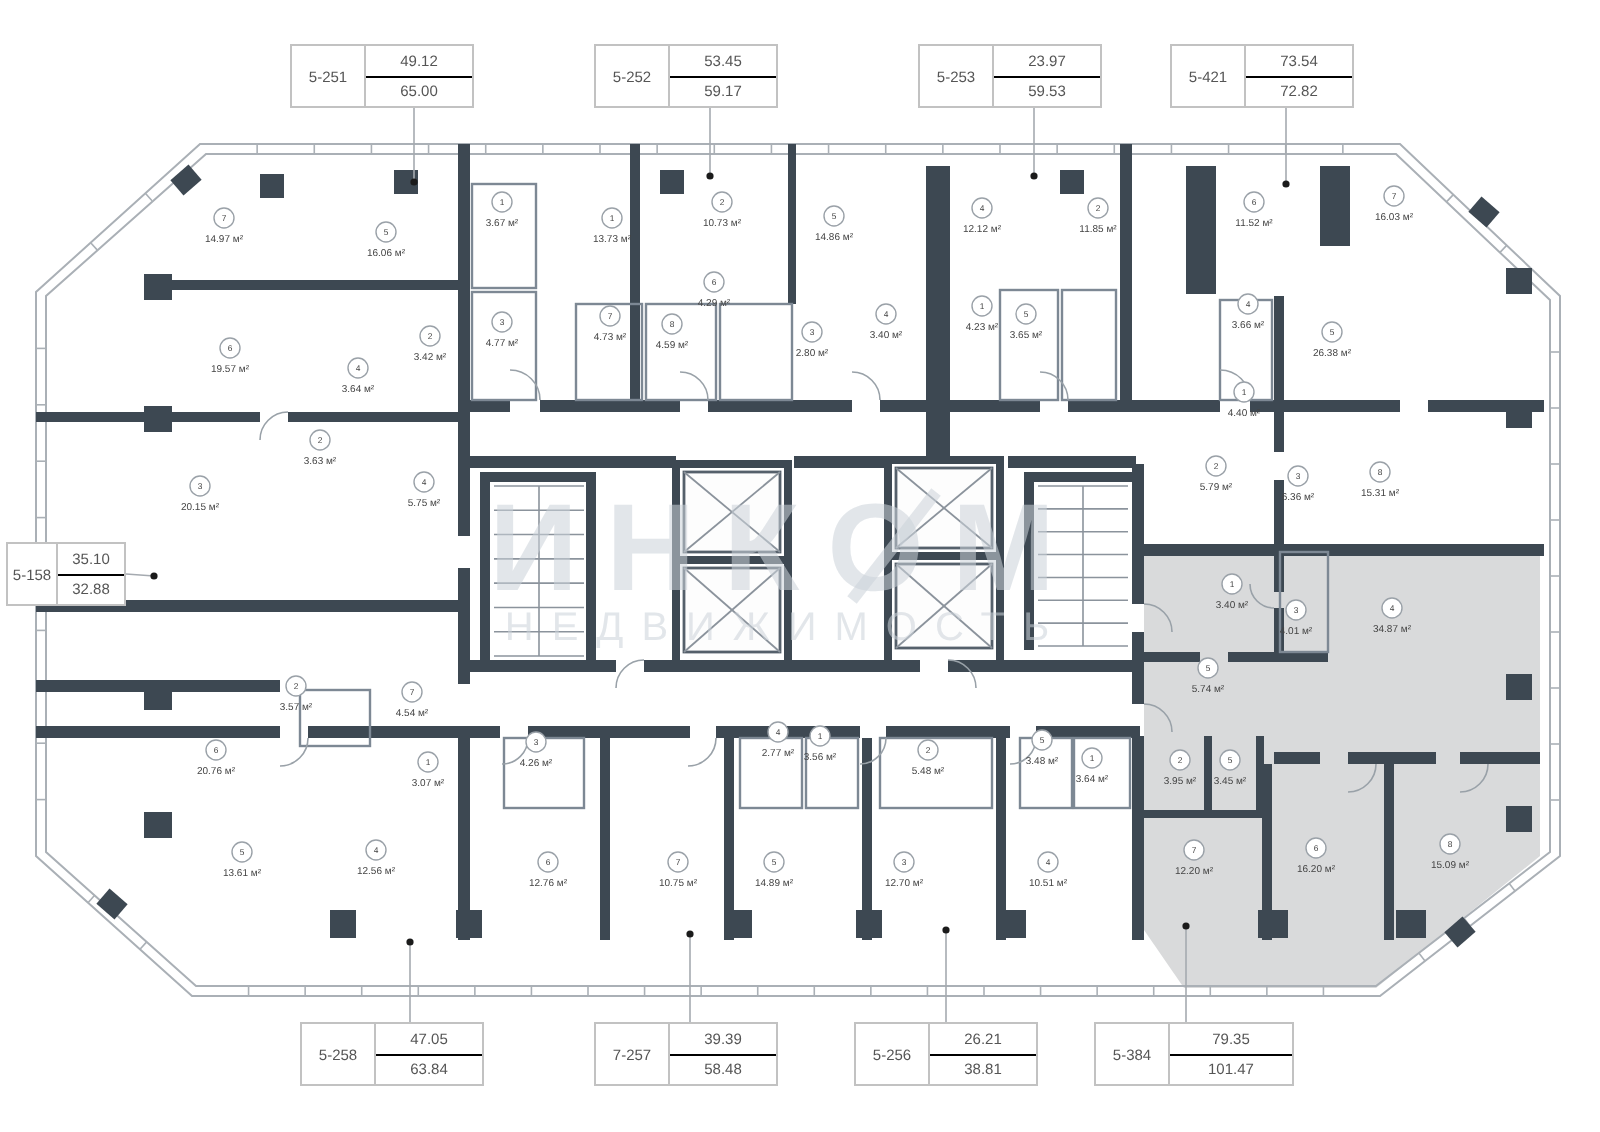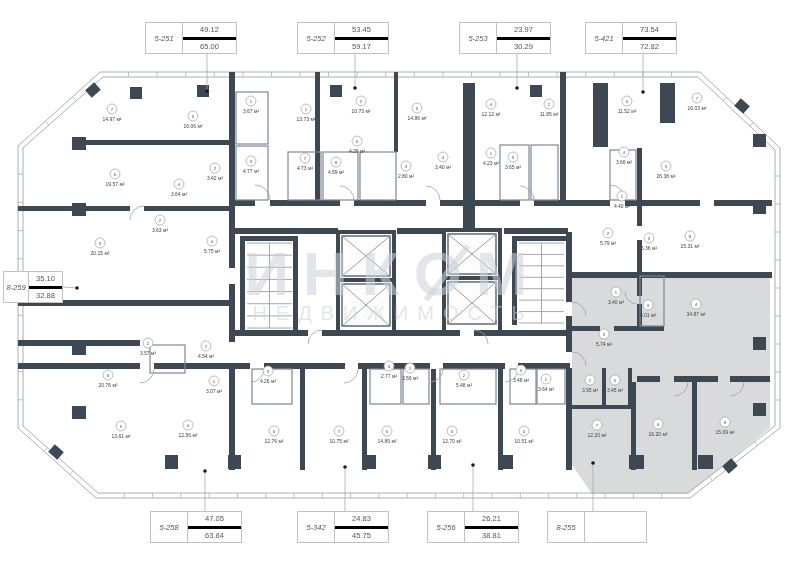--- a/index.html
+++ b/index.html
@@ -12,24 +12,24 @@
   .shaft-x{stroke:#8b939c;stroke-width:0.9;}
   .stair{stroke:#8b939c;stroke-width:0.8;fill:none;}
   .arc{stroke:#99a1a8;stroke-width:0.8;fill:none;}
   .leader{stroke:#a5aab0;stroke-width:0.8;}
   .dot{fill:#1b1b1b;}
   .outline{fill:none;stroke:#aab0b6;stroke-width:1;}
   .tick{stroke:#aab0b6;stroke-width:0.8;}
   .callout{position:absolute;display:flex;border:1px solid #c2c2c2;background:#fff;
            font-size:7.5px;color:#555;box-sizing:border-box;height:32px;width:92px;}
   .callout .id{width:36px;display:flex;align-items:center;justify-content:center;
-               border-right:1px solid #c2c2c2;font-style:italic;}
+               border-right:1px solid #c2c2c2;}
   .callout .vals{flex:1;display:flex;flex-direction:column;}
   .callout .v{flex:1;display:flex;align-items:center;justify-content:center;}
-  .callout .v + .v{border-top:3px solid #000000;}
+  .callout .v + .v{border-top:1px solid #000000;}
   .cb-t1{left:145px;top:22px;} .cb-t2{left:297px;top:22px;}
   .cb-t3{left:459px;top:22px;} .cb-t4{left:585px;top:22px;}
   .cb-l1{left:3px;top:271px;width:60px;} .cb-l1 .id{width:24px;}
   .cb-b1{left:150px;top:511px;} .cb-b2{left:297px;top:511px;}
   .cb-b3{left:427px;top:511px;} .cb-b4{left:547px;top:511px;width:100px;}
   .room-num{font-size:4.2px;fill:#444;text-anchor:middle;}
   .room-area{font-size:5px;fill:#444;text-anchor:middle;}
   .wm-big{font-size:62px;font-weight:bold;letter-spacing:14px;fill:#ccd3da;opacity:.55;text-anchor:middle;}
   .wm-small{font-size:20px;letter-spacing:9px;fill:#ccd3da;opacity:.55;text-anchor:middle;}
 </style>
@@ -628,55 +628,59 @@
   <div class="id">5-252</div>
   <div class="vals">
     <div class="v">53.45</div>
     <div class="v">59.17</div>
   </div>
 </div>
 <div class="callout cb-t3">
   <div class="id">5-253</div>
   <div class="vals">
     <div class="v">23.97</div>
-    <div class="v">30.29</div>
+    <div class="v">59.53</div>
   </div>
 </div>
 <div class="callout cb-t4">
   <div class="id">5-421</div>
   <div class="vals">
     <div class="v">73.54</div>
     <div class="v">72.82</div>
   </div>
 </div>
 <div class="callout cb-l1">
-  <div class="id">8-259</div>
+  <div class="id">5-158</div>
   <div class="vals">
     <div class="v">35.10</div>
     <div class="v">32.88</div>
   </div>
 </div>
 <div class="callout cb-b1">
   <div class="id">5-258</div>
   <div class="vals">
     <div class="v">47.05</div>
     <div class="v">63.84</div>
   </div>
 </div>
 <div class="callout cb-b2">
-  <div class="id">5-342</div>
-  <div class="vals">
-    <div class="v">24.83</div>
-    <div class="v">45.75</div>
+  <div class="id">7-257</div>
+  <div class="vals">
+    <div class="v">39.39</div>
+    <div class="v">58.48</div>
   </div>
 </div>
 <div class="callout cb-b3">
   <div class="id">5-256</div>
   <div class="vals">
     <div class="v">26.21</div>
     <div class="v">38.81</div>
   </div>
 </div>
 <div class="callout cb-b4">
-  <div class="id">8-255</div>
+  <div class="id">5-384</div>
+  <div class="vals">
+    <div class="v">79.35</div>
+    <div class="v">101.47</div>
+  </div>
 </div>
 
 </div>
 
 </body></html>

